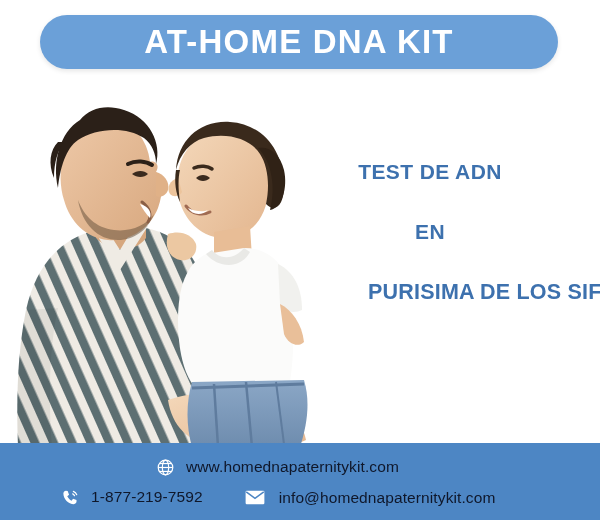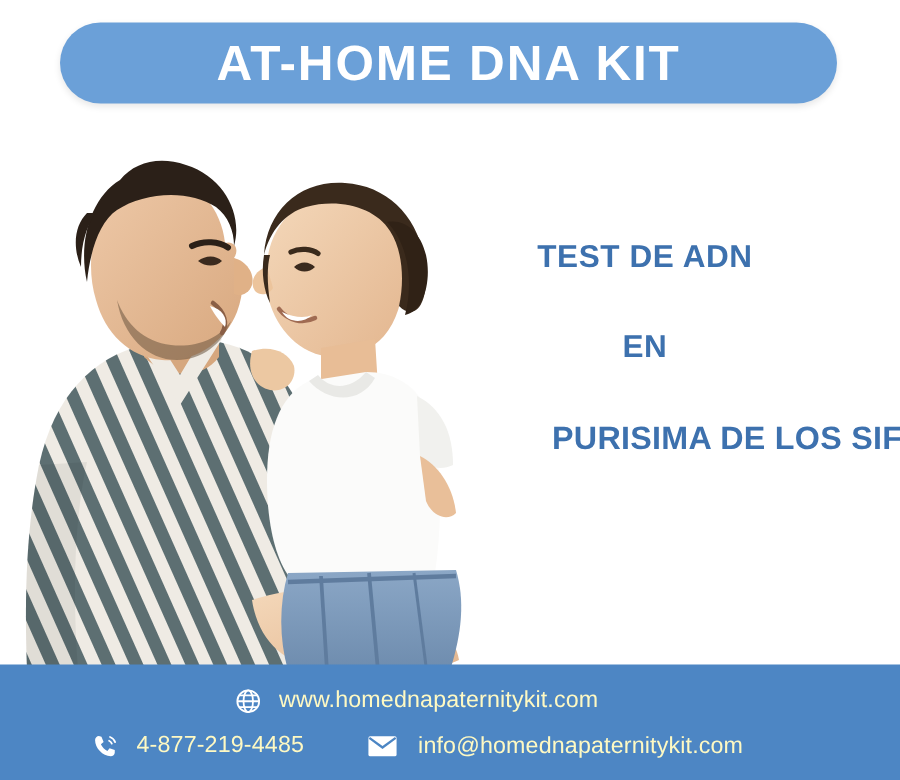--- a/index.html
+++ b/index.html
@@ -72,21 +72,21 @@
   .footer-row {
     position:absolute;
     display:flex; align-items:center;
     color:#ffffff;
     white-space:nowrap;
   }
   #footer-row-web { left:155px; top:14px; }
   #footer-row-contact { left:60px; top:44px; }
   .footer-item { display:flex; align-items:center; }
   .footer-text {
-    color:#fef9c3;
+    color:#0f172a;
     font-size:15.5px;
     font-weight:normal;
     letter-spacing:.1px;
   }
   .footer-icon {
     width:20px; height:20px;
     display:inline-flex; align-items:center; justify-content:center;
     margin-right:11px;
     flex:0 0 auto;
   }
@@ -234,21 +234,21 @@
       <div class="footer-item">
         <span class="footer-icon">
           <svg width="19" height="19" viewBox="0 0 24 24">
             <path d="M6.2 3.4 C 4.6 3.4 3 5 3 6.8 C 3 13.6 9.4 20.4 16.2 20.4
                      C 18 20.4 19.6 18.9 19.6 17.2 L 19.6 15.2 L 15.2 13.6 L 13.4 16
                      C 11 14.8 9 12.7 7.9 10.3 L 10.2 8.4 L 8.4 3.9 Z" fill="#ffffff"></path>
             <path d="M15.6 4.2 C 17.6 4.9 19.2 6.5 19.9 8.5" stroke="#ffffff" stroke-width="1.5" fill="none" stroke-linecap="round"></path>
             <path d="M14.8 7.4 C 15.9 7.9 16.7 8.7 17.1 9.8" stroke="#ffffff" stroke-width="1.5" fill="none" stroke-linecap="round"></path>
           </svg>
         </span>
-        <span class="footer-text">4-877-219-4485</span>
+        <span class="footer-text">1-877-219-7592</span>
       </div>
 
       <div class="footer-item" id="footer-item-email">
         <span class="footer-icon">
           <svg width="22" height="17" viewBox="0 0 26 19">
             <rect x="0.8" y="0.8" width="24.4" height="17.4" rx="1.6" fill="#ffffff"></rect>
             <path d="M1.6 2.2 L 13 10.6 L 24.4 2.2" fill="none" stroke="#4d86c4" stroke-width="2"></path>
           </svg>
         </span>
         <span class="footer-text">info@homednapaternitykit.com</span>

